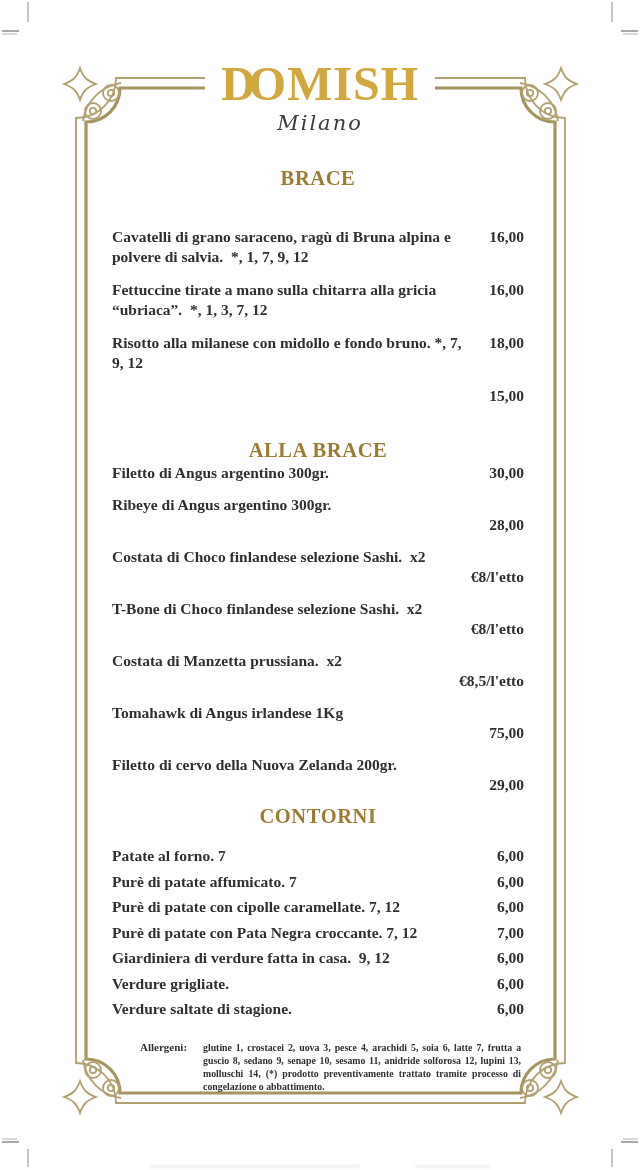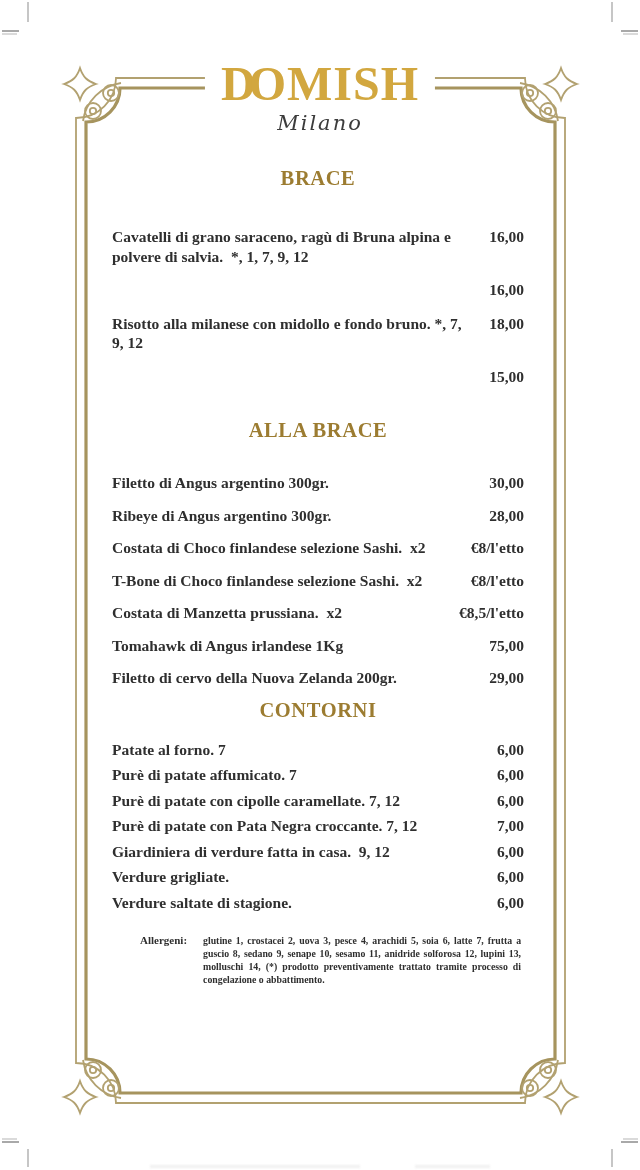--- a/index.html
+++ b/index.html
@@ -41,22 +41,22 @@
   .content{position:absolute;left:112px;top:166px;width:412px;z-index:2;color:var(--ink);}
   .section-title{font:700 20.5px/25px "Liberation Serif",serif;color:var(--heading-gold);
                  text-align:center;letter-spacing:.6px;}
   .row{display:flex;align-items:flex-start;
        font:700 15.5px/19.5px "Liberation Serif",serif;color:var(--ink);}
   .row .name{width:362px;}
   .row .price{margin-left:auto;white-space:nowrap;}
 
   .section.sec-0 .section-title{margin-bottom:36px;}
   .section.sec-0 .row + .row{margin-top:14px;}
-  .section.sec-1 .section-title{margin-top:32px;margin-bottom:30px;}
-  .section.sec-1 .row + .row{margin-top:13px;}
+  .section.sec-1 .section-title{margin-top:32px;}
+  .section.sec-1 .row + .row{margin-top:13px;flex-direction:column;}
   .section.sec-2 .section-title{margin-top:10px;margin-bottom:17px;}
   .section.sec-2 .row + .row{margin-top:6px;}
 
   
   .allergens{display:flex;margin-top:22px;padding-left:28px;}
   .allergens .label{font:700 11px/13px "Liberation Serif",serif;color:var(--ink);
                     white-space:nowrap;margin-right:16px;}
   .allergens .text{font:700 9.8px/13px "Liberation Serif",serif;color:var(--ink);
                    width:318px;text-align:justify;}
 </style>
@@ -105,20 +105,21 @@
     <div id="sections-host">
   <section class="section sec-0">
     <h2 class="section-title">BRACE</h2>
     <div class="items">
   <div class="row">
     <span class="name">Cavatelli di grano saraceno, ragù di Bruna alpina e polvere di salvia. *, 1, 7, 9, 12</span>
     <span class="price">16,00</span>
   </div>
 
   <div class="row">
+    <span class="name">Fettuccine tirate a mano sulla chitarra alla gricia “ubriaca”. *, 1, 3, 7, 12</span>
     <span class="price">16,00</span>
   </div>
 
   <div class="row">
     <span class="name">Risotto alla milanese con midollo e fondo bruno. *, 7, 9, 12</span>
     <span class="price">18,00</span>
   </div>
 
   <div class="row">
     <span class="price">15,00</span>

